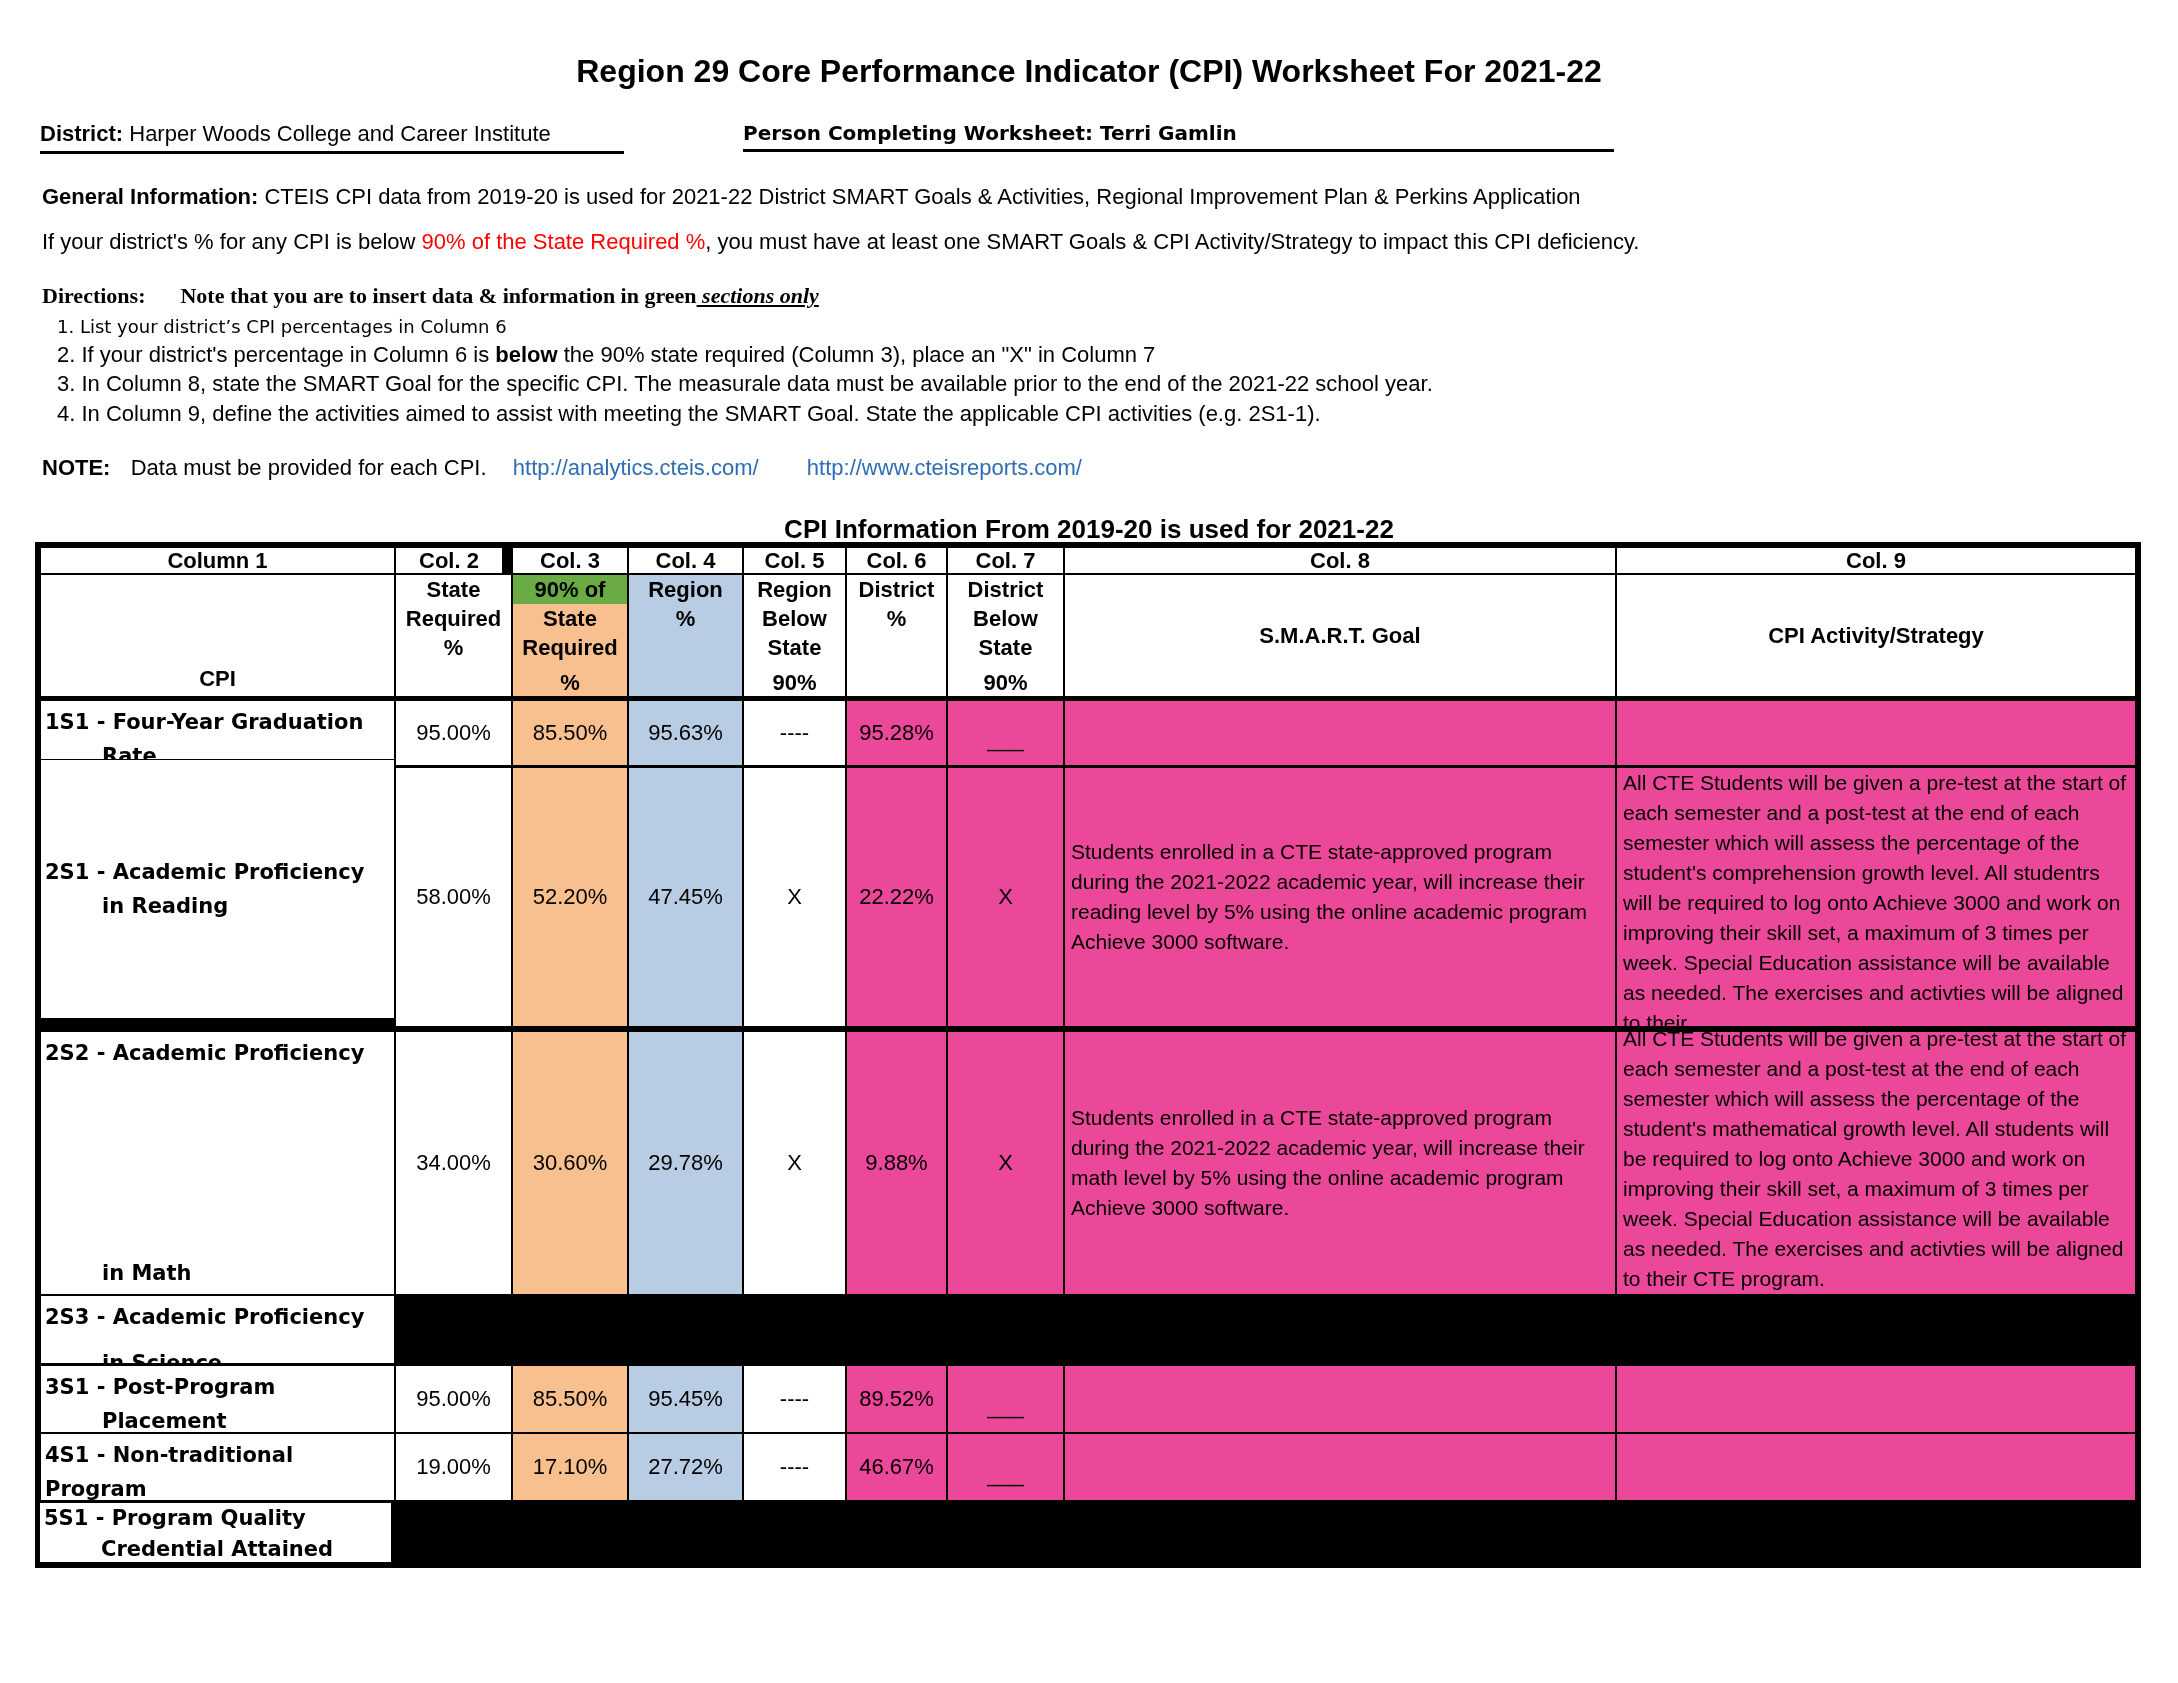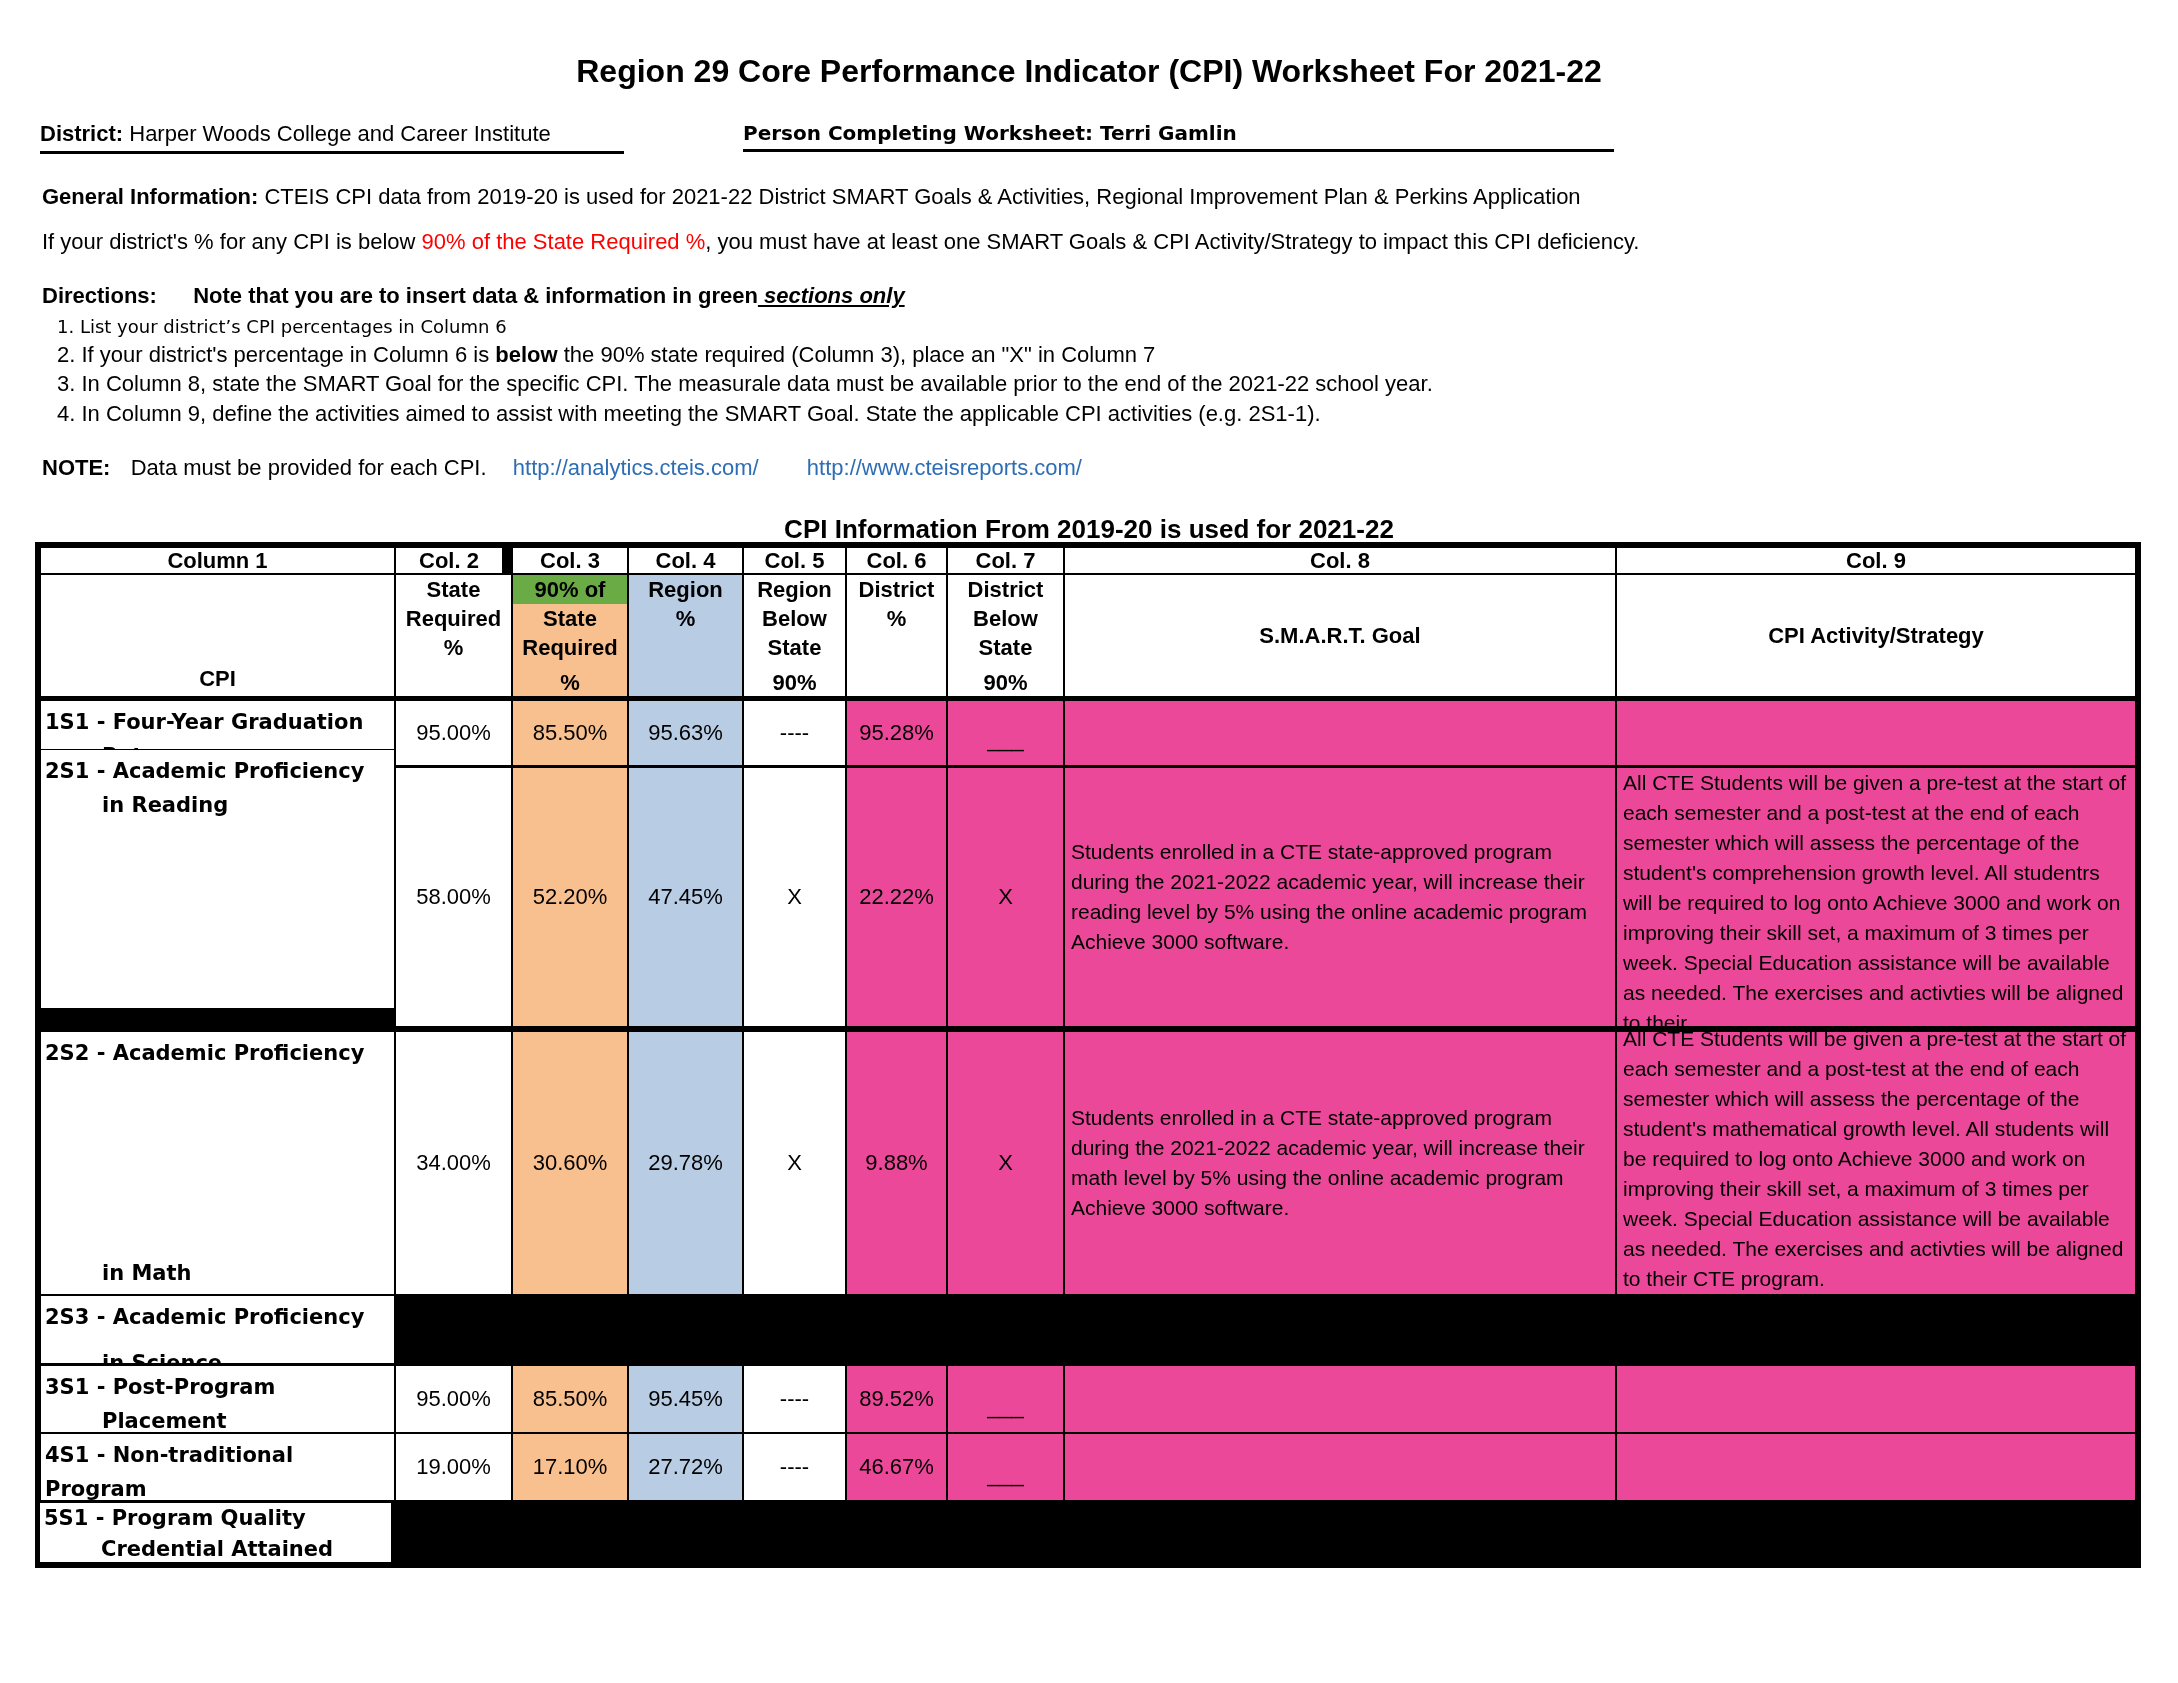--- a/index.html
+++ b/index.html
@@ -5,21 +5,21 @@
   * { box-sizing: border-box; margin: 0; padding: 0; }
   body { width: 2178px; height: 1683px; background: #ffffff; position: relative; overflow: hidden; font-family: "Liberation Sans", sans-serif; color: #000; }
   .abs { position: absolute; }
   .title { left: 0; width: 2178px; top: 53px; text-align: center; font-size: 32px; font-weight: bold; }
   .field { font-size: 22px; border-bottom: 3px solid #000; padding-bottom: 4px; }
   .field b { font-weight: bold; }
   .district { left: 40px; top: 121px; width: 584px; }
   .person { left: 743px; top: 121px; width: 871px; font-weight: bold; font-family: "DejaVu Sans", sans-serif; font-size: 20px; }
   .line { font-size: 22px; left: 42px; }
   .red { color: #ff0000; }
-  .dir-head { font-weight: bold; }
+  .dir-head { font-weight: bold; font-family: Liberation Serif, serif; }
   .dir-head .u { text-decoration: underline; font-style: italic; }
   .list-item { font-size: 22px; left: 57px; }
   .list-item.small { font-family: "DejaVu Sans", sans-serif; font-size: 18px; }
   .link { color: #2e6db4; }
   .table-title { left: 0; width: 2178px; text-align: center; top: 514px; font-size: 26px; font-weight: bold; }
   .tbl { left: 35px; top: 542px; width: 2106px; height: 1026px; border: 5px solid #000; background: #000; }
   .cell { position: absolute; border: 1px solid #000; background: #fff; font-size: 22px; display: flex; align-items: center; justify-content: center; text-align: center; overflow: hidden; }
   .hdr { font-weight: bold; }
   .orange { background: #f8c08f; }
   .blue { background: #b8cce4; }
@@ -132,21 +132,21 @@
   </div>
   <div class="cell" style="left:355px;top:153px;width:117px;height:66px;">95.00%</div>
   <div class="cell orange" style="left:472px;top:153px;width:116px;height:66px;">85.50%</div>
   <div class="cell blue" style="left:588px;top:153px;width:115px;height:66px;">95.63%</div>
   <div class="cell" style="left:703px;top:153px;width:103px;height:66px;">----</div>
   <div class="cell green" style="left:806px;top:153px;width:101px;height:66px;">95.28%</div>
   <div class="cell green dash7" style="left:907px;top:153px;width:117px;height:66px;">___</div>
   <div class="cell green" style="left:1024px;top:153px;width:552px;height:66px;"></div>
   <div class="cell green" style="left:1576px;top:153px;width:520px;height:66px;"></div>
 
-  <div class="cell cpi thick-b" style="left:0;top:202px;width:355px;height:264px;justify-content:flex-start;">
+  <div class="cell cpi thick-b" style="left:0;top:212px;width:355px;height:264px;justify-content:center;">
     <span>2S1 - Academic Proficiency</span>
     <span class="ind">in Reading</span>
   </div>
   <div class="cell thick-b" style="left:355px;top:220px;width:117px;height:264px;">58.00%</div>
   <div class="cell orange thick-b" style="left:472px;top:220px;width:116px;height:264px;">52.20%</div>
   <div class="cell blue thick-b" style="left:588px;top:220px;width:115px;height:264px;">47.45%</div>
   <div class="cell thick-b" style="left:703px;top:220px;width:103px;height:264px;">X</div>
   <div class="cell green thick-b" style="left:806px;top:220px;width:101px;height:264px;">22.22%</div>
   <div class="cell green thick-b" style="left:907px;top:220px;width:117px;height:264px;">X</div>
   <div class="cell green txt thick-b" style="left:1024px;top:220px;width:552px;height:264px;">Students enrolled in a CTE state-approved program during the 2021-2022 academic year, will increase their reading level by 5% using the online academic program Achieve 3000 software.</div>

